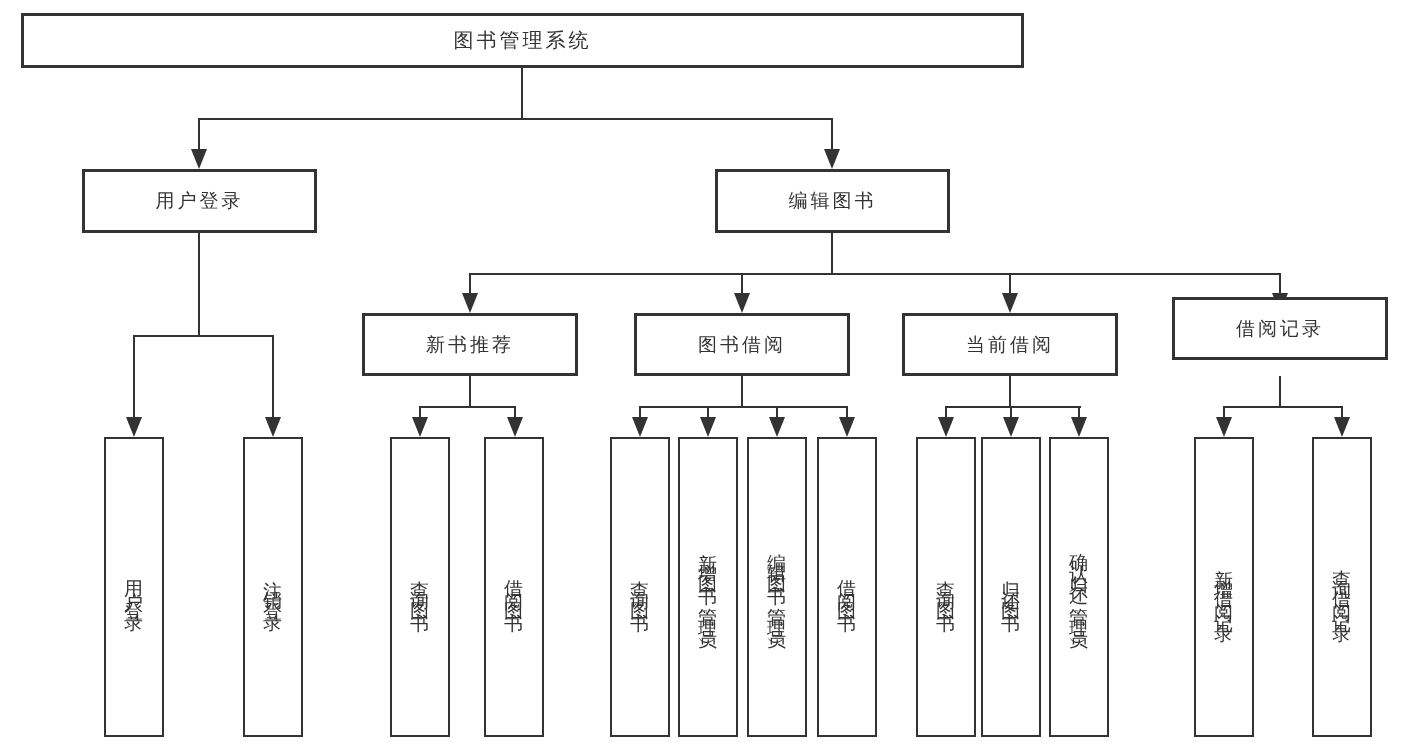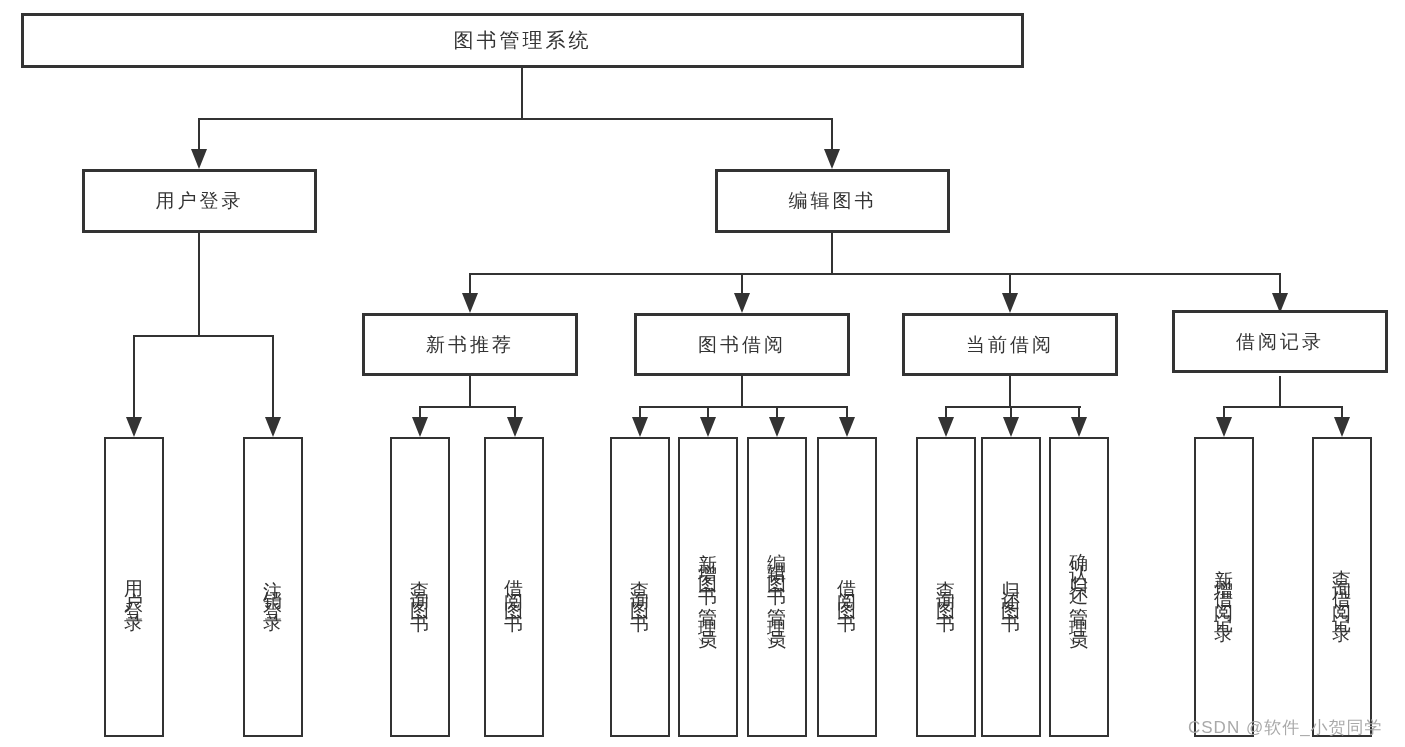--- a/index.html
+++ b/index.html
@@ -94,35 +94,34 @@
   <div class="arrow" style="left:1334px;top:417px;"></div>
 
   <div class="box" style="left:21px;top:13px;width:1003px;height:55px;font-size:20px;">图书管理系统</div>
 
   <div class="box" style="left:82px;top:169px;width:235px;height:64px;">用户登录</div>
   <div class="box" style="left:715px;top:169px;width:235px;height:64px;">编辑图书</div>
 
   <div class="box" style="left:362px;top:313px;width:216px;height:63px;">新书推荐</div>
   <div class="box" style="left:902px;top:313px;width:216px;height:63px;">当前借阅</div>
   <div class="box" style="left:634px;top:313px;width:216px;height:63px;">图书借阅</div>
-  <div class="box" style="left:1172px;top:310px;width:216px;height:63px;">借阅记录</div>
+  <div class="box" style="left:1172px;top:297px;width:216px;height:63px;">借阅记录</div>
 
   <div class="leaf" style="left:104px;">用户登录</div>
   <div class="leaf" style="left:243px;">注销登录</div>
 
   <div class="leaf" style="left:390px;">查询图书</div>
   <div class="leaf" style="left:484px;">借阅图书</div>
 
   <div class="leaf" style="left:610px;">查询图书</div>
   <div class="leaf" style="left:678px;">新增图书（管理员）</div>
   <div class="leaf" style="left:747px;">编辑图书（管理员）</div>
   <div class="leaf" style="left:817px;">借阅图书</div>
 
   <div class="leaf" style="left:916px;">查询图书</div>
   <div class="leaf" style="left:981px;">归还图书</div>
   <div class="leaf" style="left:1049px;">确认归还（管理员）</div>
 
   <div class="leaf" style="left:1194px;">新增借阅记录</div>
   <div class="leaf" style="left:1312px;">查询借阅记录</div>
 
-  <div class="watermark">CSDN @软件_小贺同学</div>
 
 </div>
 
 </body></html>

